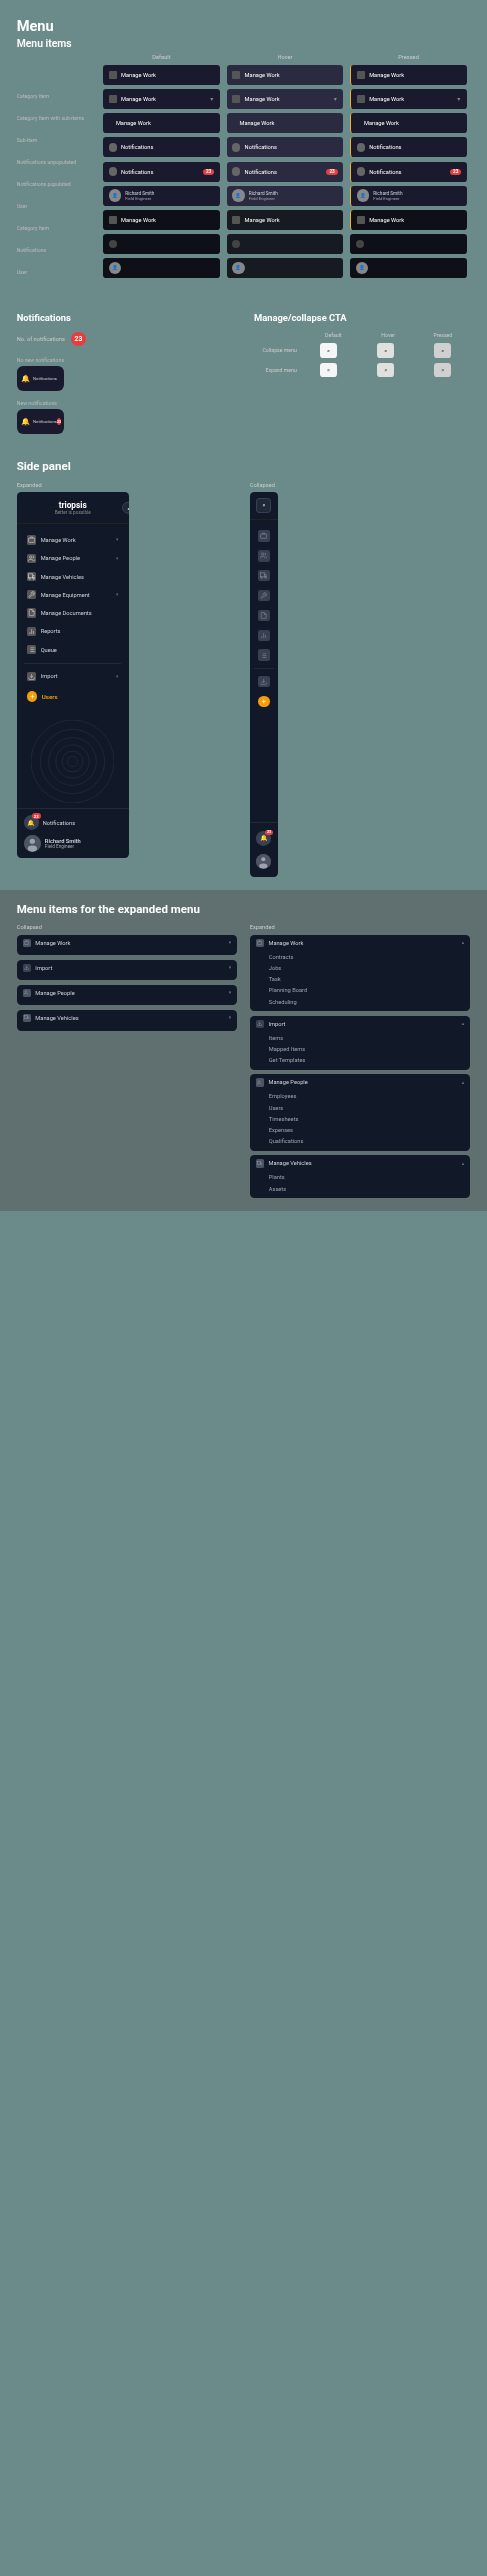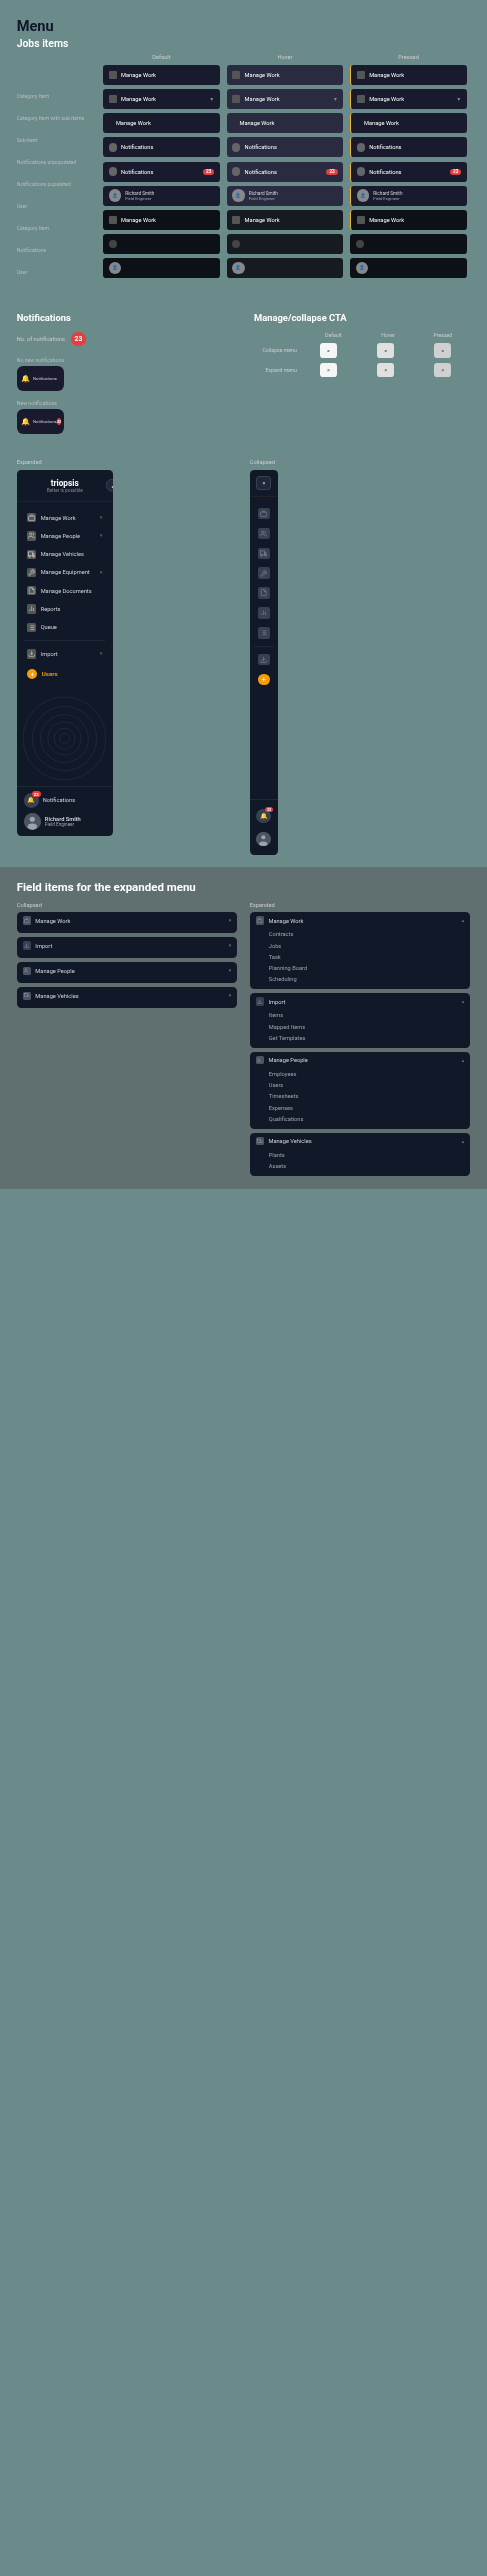--- a/index.html
+++ b/index.html
@@ -10,21 +10,21 @@
       width: 487px;
     }
 
     
     .section-header {
       padding: 16.7px 16.7px 4.2px 16.7px;
     }
     .section-header h1 {
       font-size: 14.6px;
       font-weight: 700;
-      color: #0f172a;
+      color: #ffffff;
       margin-bottom: 2.1px;
     }
     .section-header h2 {
       font-size: 10.4px;
       font-weight: 600;
       color: #fff;
     }
 
     
     .menu-items-section {
@@ -535,21 +535,21 @@
       align-items: center;
       font-size: 5.2px;
       color: #bbb;
     }
   </style>
 </head>
 <body>
 
 <div class="section-header">
   <h1>Menu</h1>
-  <h2>Jobs items</h2>
+  <h2>Menu items</h2>
 </div>
 
 <div class="menu-items-section">
   <div class="state-cols-wrapper">
     <div class="row-labels-col">
 
       <div style="height:14.6px;"></div>
       <div class="row-label-item">Category Item</div>
       <div class="row-label-item">Category Item with sub-items</div>
       <div class="row-label-item">Sub-item</div>
@@ -821,26 +821,27 @@
           <div class="cta-btn">»</div>
           <div class="cta-btn hover">»</div>
           <div class="cta-btn pressed">»</div>
         </div>
       </div>
     </div>
   </div>
 </div>
 
 <div class="side-panel-section">
+  <h2 style="font-size:11.5px;font-weight:700;color:#fff;margin-bottom:8.3px;">Side panel</h2>
 
   <div class="panel-variants">
 
     <div class="panel-variant">
       <div class="panel-variant-label">Expanded</div>
-      <div class="side-panel" style="width:96px;">
+      <div class="side-panel" style="width:112px;">
 
         <div class="panel-header">
           <div class="panel-logo">triopsis</div>
           <div class="panel-tagline">Better is possible</div>
           <div class="panel-toggle-btn">«</div>
         </div>
 
         <div class="panel-nav">
           <div class="panel-nav-item">
             <div class="nav-icon">
@@ -1076,21 +1077,21 @@
                 </svg>
             </div>
           </div>
         </div>
       </div>
     </div>
   </div>
 </div>
 
 <div class="expanded-menu-section">
-  <h2 style="font-size:11.5px;font-weight:700;color:#fff;margin-bottom:8.3px;">Field items for the expanded menu</h2>
+  <h2 style="font-size:11.5px;font-weight:700;color:#fff;margin-bottom:8.3px;">Menu items for the expanded menu</h2>
 
   <div class="expanded-menu-grid">
 
     <div class="expanded-menu-col">
       <div class="expanded-col-label">Collapsed</div>
 
       <div class="dark-panel">
         <div class="menu-group-item">
           <div class="mgi-icon">
             <svg width="5.2" height="5.2" viewBox="0 0 24 24" fill="none" stroke="#9ca3af" stroke-width="2">

